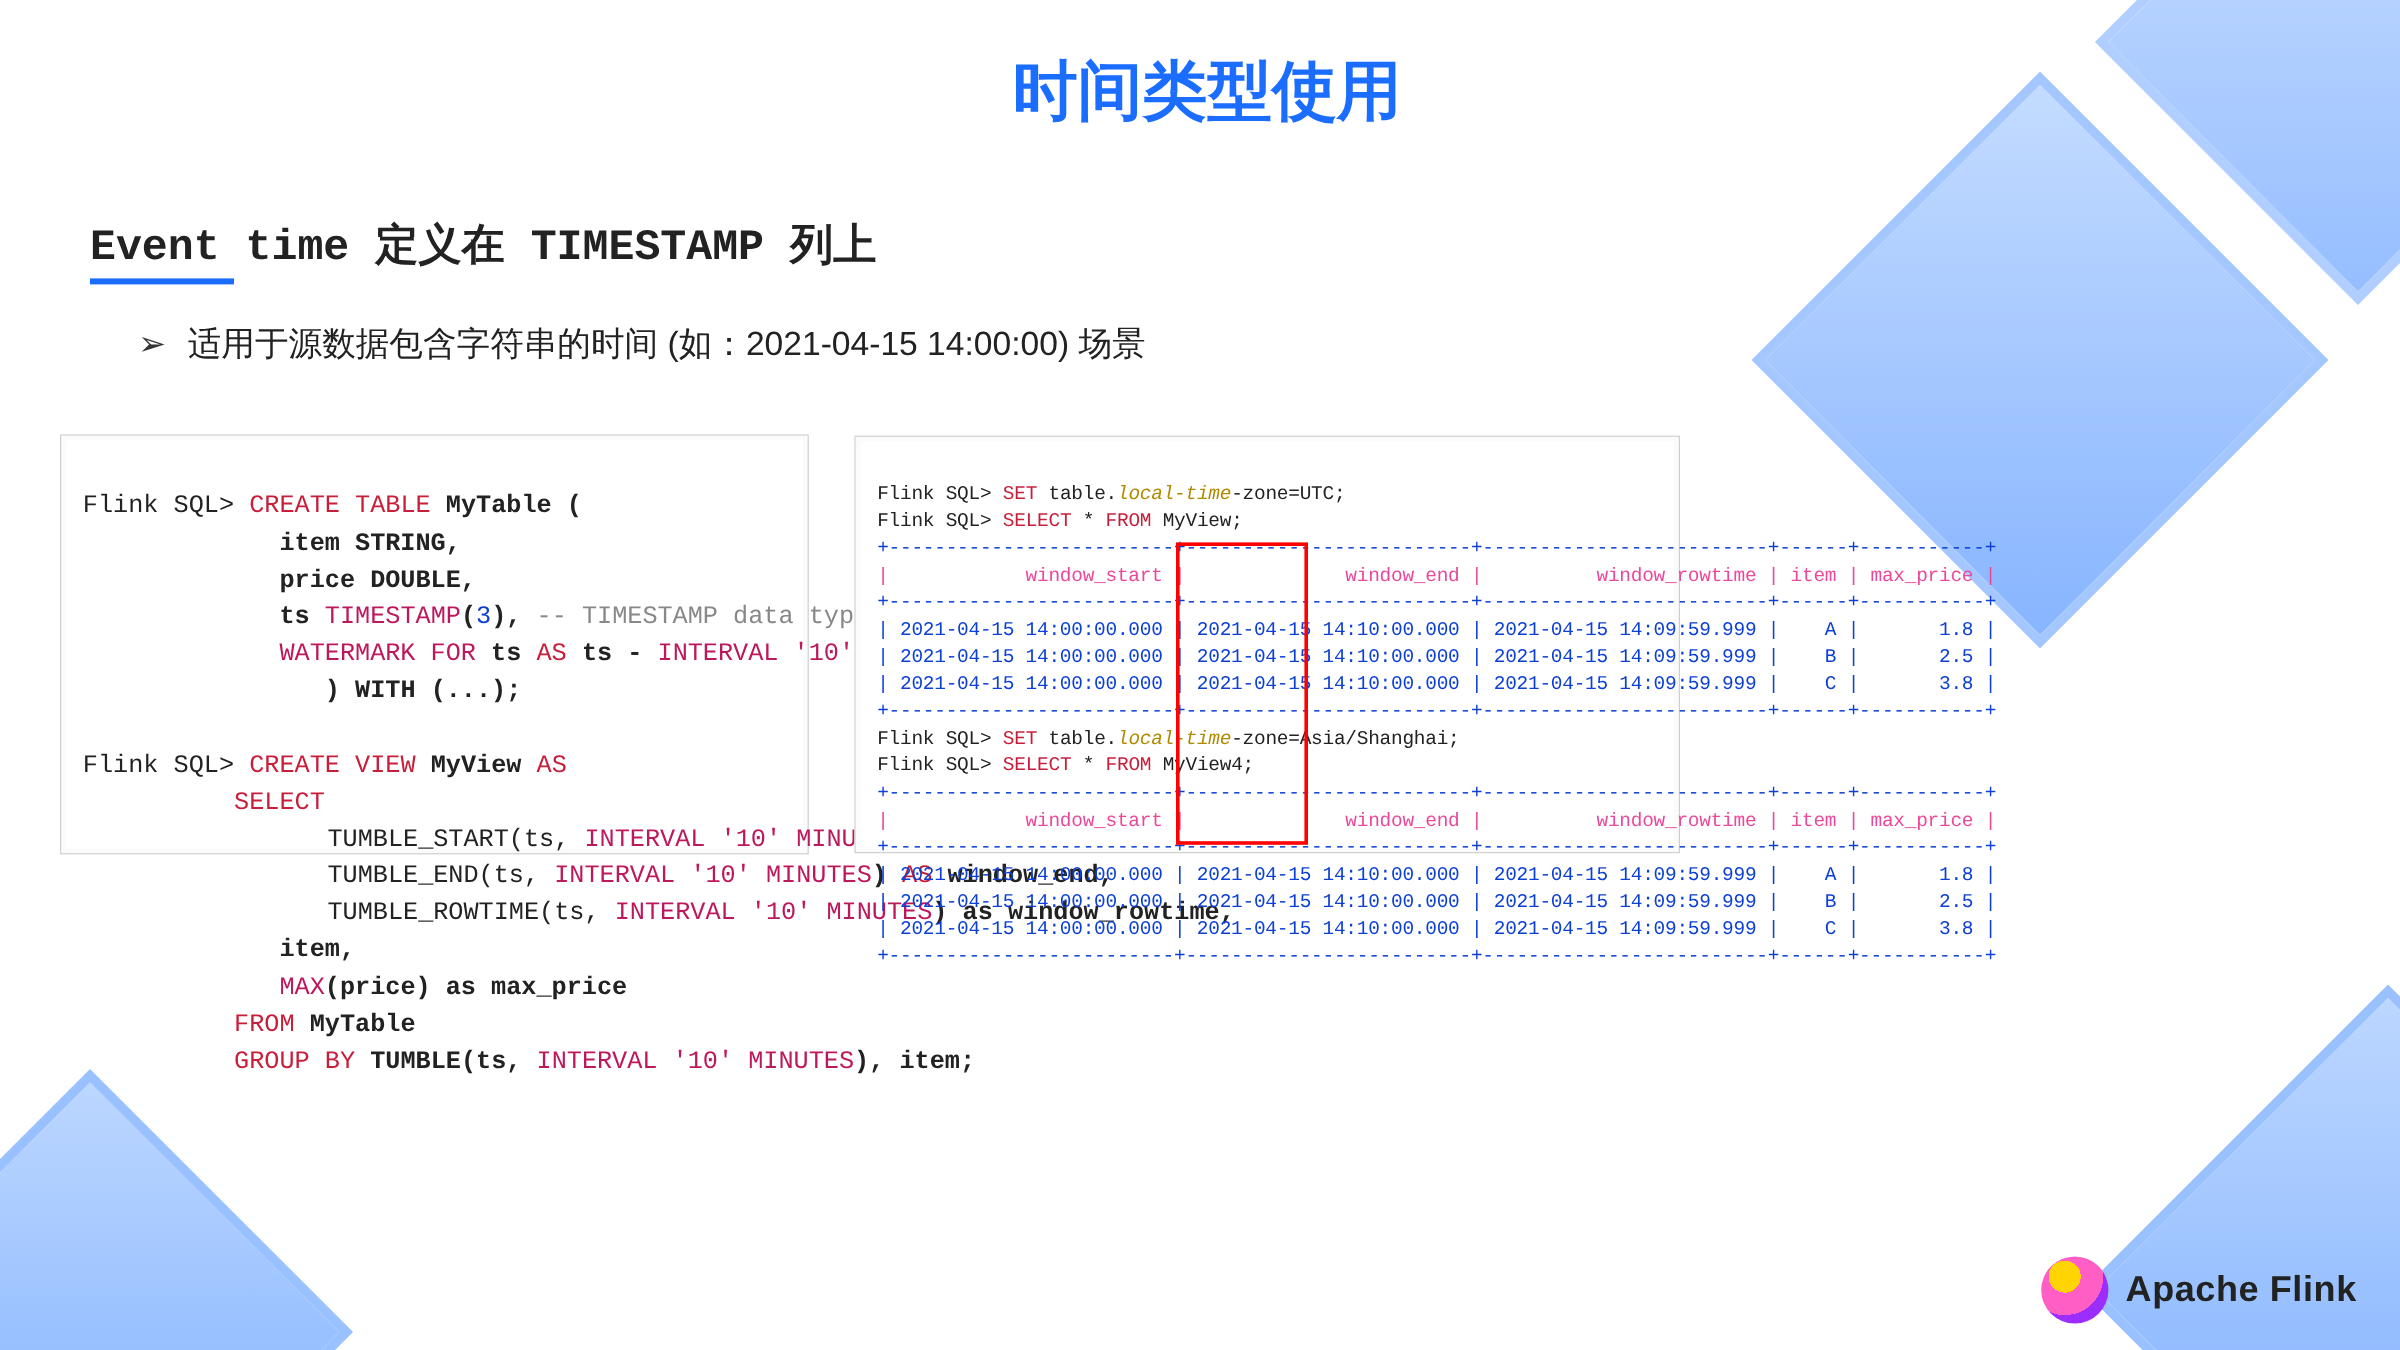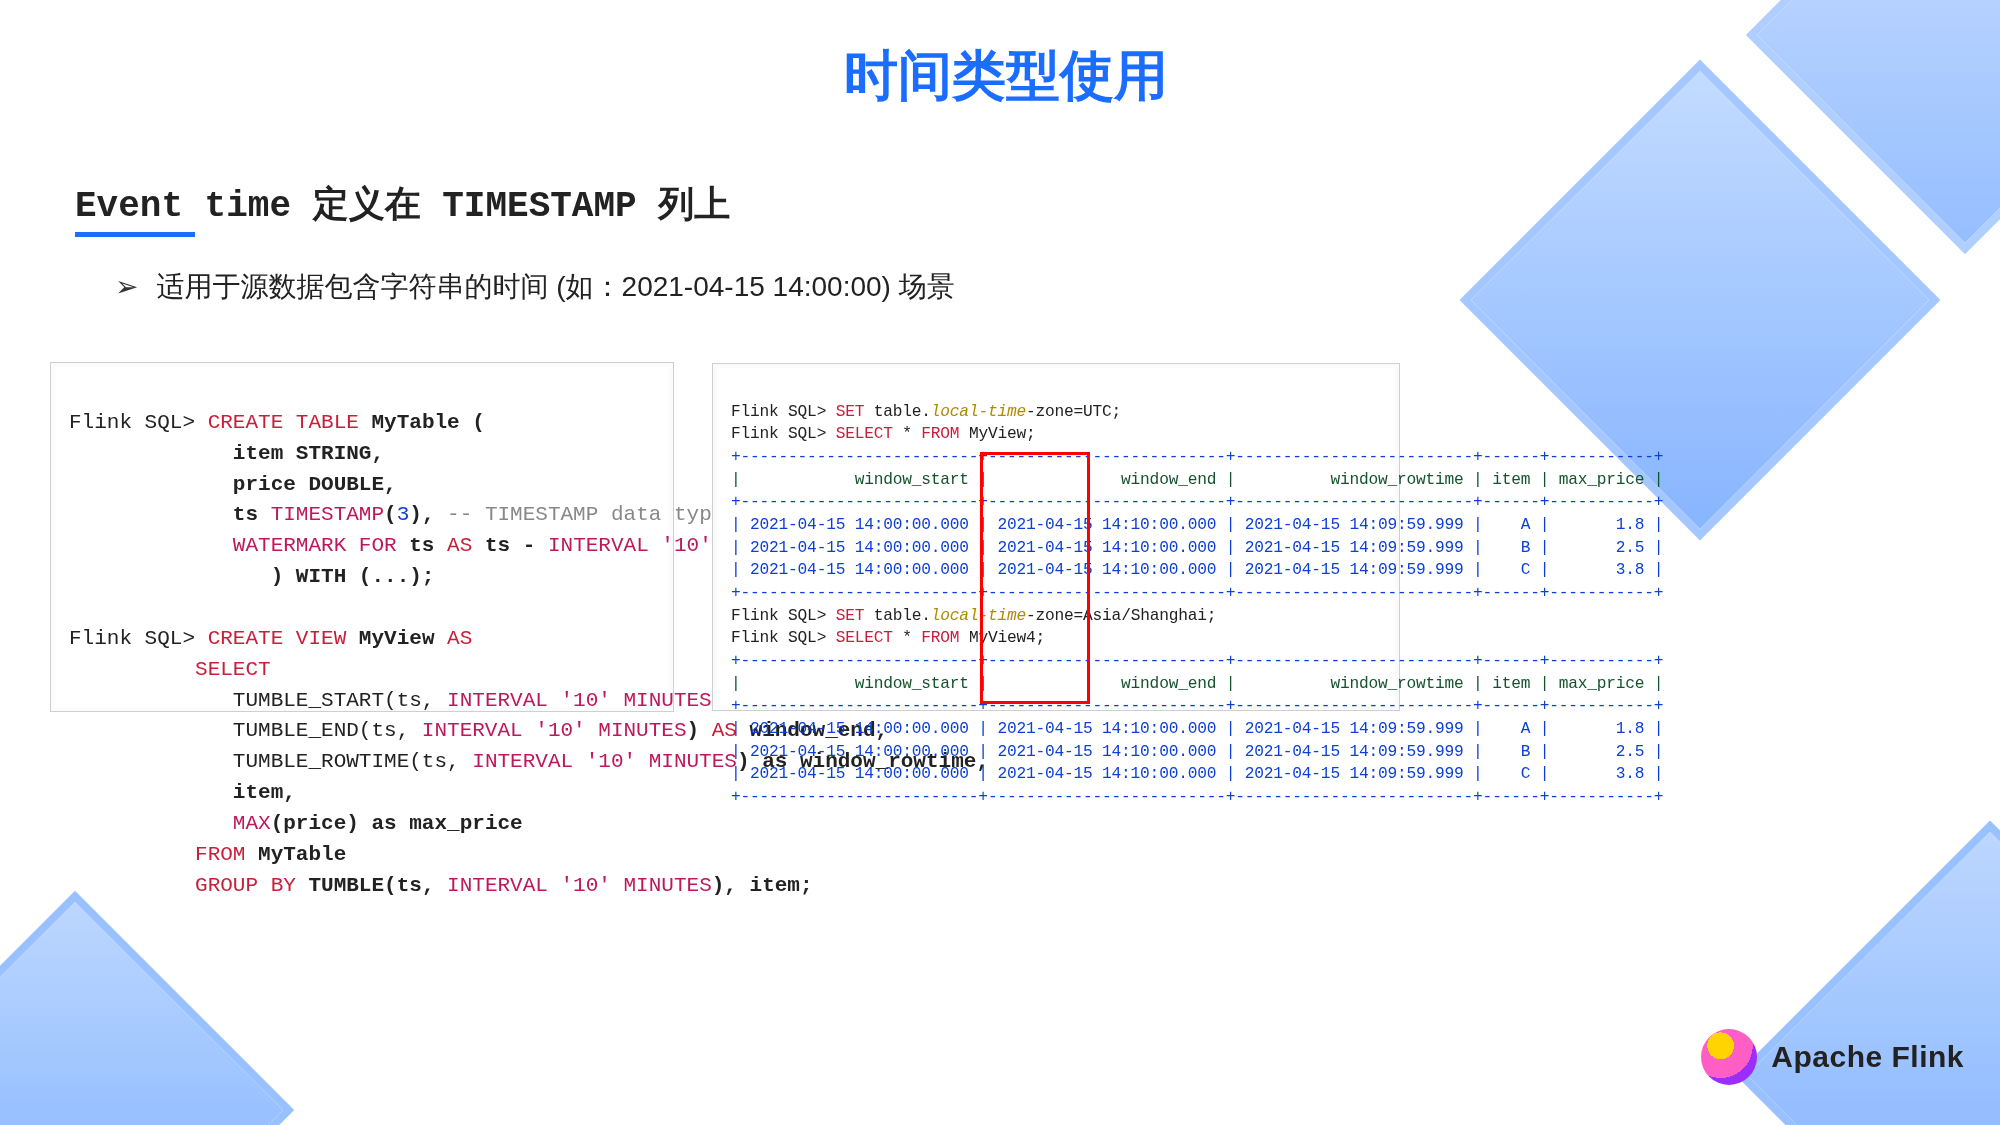--- a/index.html
+++ b/index.html
@@ -58,39 +58,39 @@
     color: #222;
   }
   .pane-left  { top: 362px; left: 50px;  width: 624px; height: 350px; }
   .pane-right { top: 363px; left: 712px; width: 688px; height: 348px; font-size: 16.2px; line-height: 1.4; letter-spacing: -0.2px; }
 
   
   .prompt { color: #222; }
   .kw-red    { color: #c81e3a; }   
   .kw-blue   { color: #be185d; text-align: right; }   
   .lit       { color: #0c3fd6; }   
-  .fn        { color: #222; }      
+  .fn        { color: #222; margin-left: 40px; }      
   .id        { color: #222; font-weight: bold; }   
   .comment   { color: #888; }
   .table-txt { color: #0c3fd6; }
-  .hdr-txt   { color: #14532d; }
+  .hdr-txt   { color: #ec4899; }
   .plain     { color: #222; }
   .dot-key   { color: #b08a00; font-style: italic; }
 
   .red-box {
     position: absolute;
     border: 3px solid #f00;
     background: transparent;
     pointer-events: none;
   }
 
   
   .footer-brand {
     position: absolute;
-    right: 36px; bottom: 40px;
+    right: 36px; bottom: 22px;
     display: flex; align-items: center; gap: 14px;
   }
   .flink-logo {
     width: 56px; height: 56px; border-radius: 50%;
     background: radial-gradient(circle at 35% 30%, #ffd400 0 25%, #ff5ec4 25% 60%, #9b2dff 60% 100%);
   }
   .footer-brand .name { font-size: 30px; font-weight: 700; color: #222; letter-spacing: 0.5px; }
 
   
   .iso-left, .iso-right1, .iso-right2, .iso-right3 {

